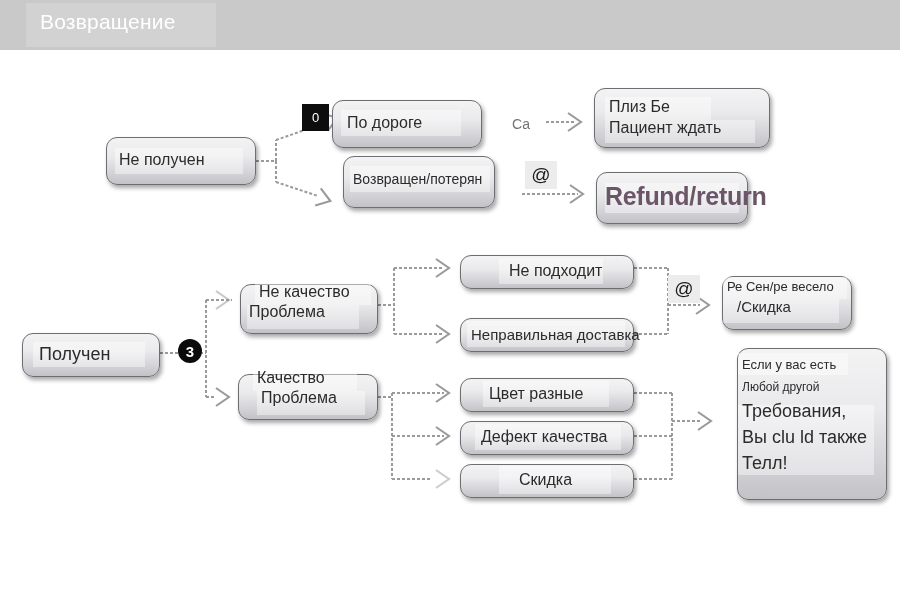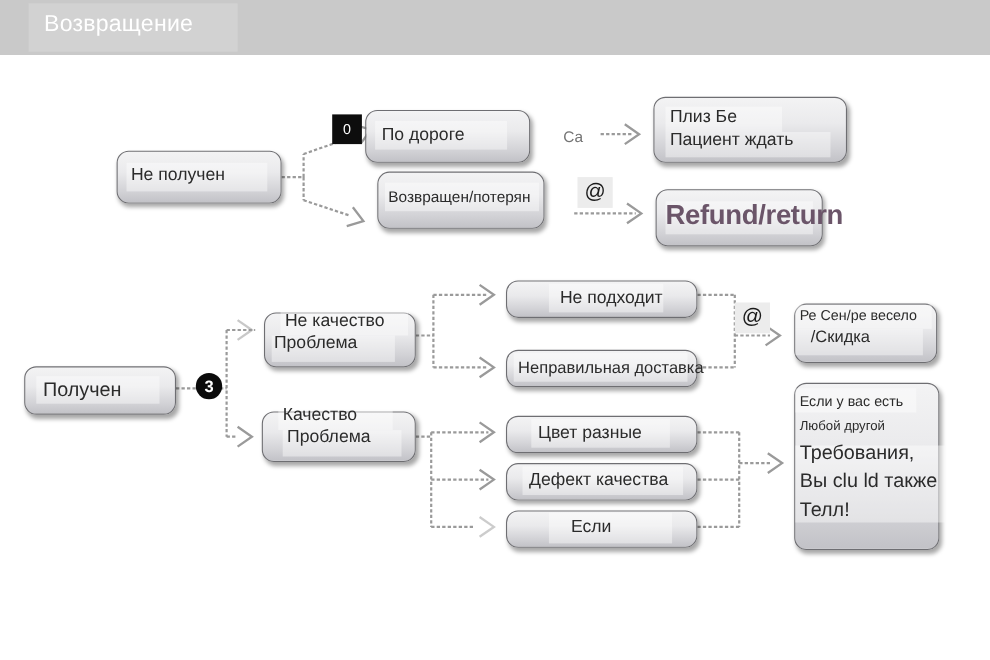--- a/index.html
+++ b/index.html
@@ -226,33 +226,33 @@
     <div class="txt t16" style="left:28px;top:6px;">Цвет разные</div>
   </div>
 
   <div class="node" style="left:460px;top:421px;width:174px;height:34px;">
     <div class="band" style="left:14px;top:2px;width:146px;height:26px;"></div>
     <div class="txt t16" style="left:20px;top:6px;">Дефект качества</div>
   </div>
 
   <div class="node" style="left:460px;top:464px;width:174px;height:34px;">
     <div class="band" style="left:38px;top:1px;width:112px;height:28px;"></div>
-    <div class="txt t16" style="left:58px;top:6px;">Если</div>
+    <div class="txt t16" style="left:58px;top:6px;">Скидка</div>
   </div>
 
   <div class="node" style="left:722px;top:276px;width:130px;height:54px;">
     <div class="band" style="left:0px;top:0px;width:124px;height:22px;"></div>
     <div class="band" style="left:0px;top:22px;width:116px;height:24px;"></div>
     <div class="txt" style="left:4px;top:2px;">
       <span class="ln t13">Ре Сен/ре весело</span>
       <span class="ln t15" style="margin-top:4px;margin-left:10px;">/Скидка</span>
     </div>
   </div>
 
-  <div class="node" style="left:722px;top:348px;width:132px;height:152px;">
+  <div class="node" style="left:737px;top:348px;width:150px;height:152px;">
     <div class="band" style="left:0px;top:4px;width:110px;height:22px;"></div>
     <div class="band" style="left:0px;top:56px;width:136px;height:70px;"></div>
     <div class="txt" style="left:4px;top:8px;">
       <span class="ln t13">Если у вас есть</span>
       <span class="ln t12" style="margin-top:8px;">Любой другой</span>
       <span class="ln t18" style="margin-top:7px;">Требования,</span>
       <span class="ln t18" style="margin-top:5px;">Вы clu ld также</span>
       <span class="ln t18" style="margin-top:5px;">Телл!</span>
     </div>
   </div>

